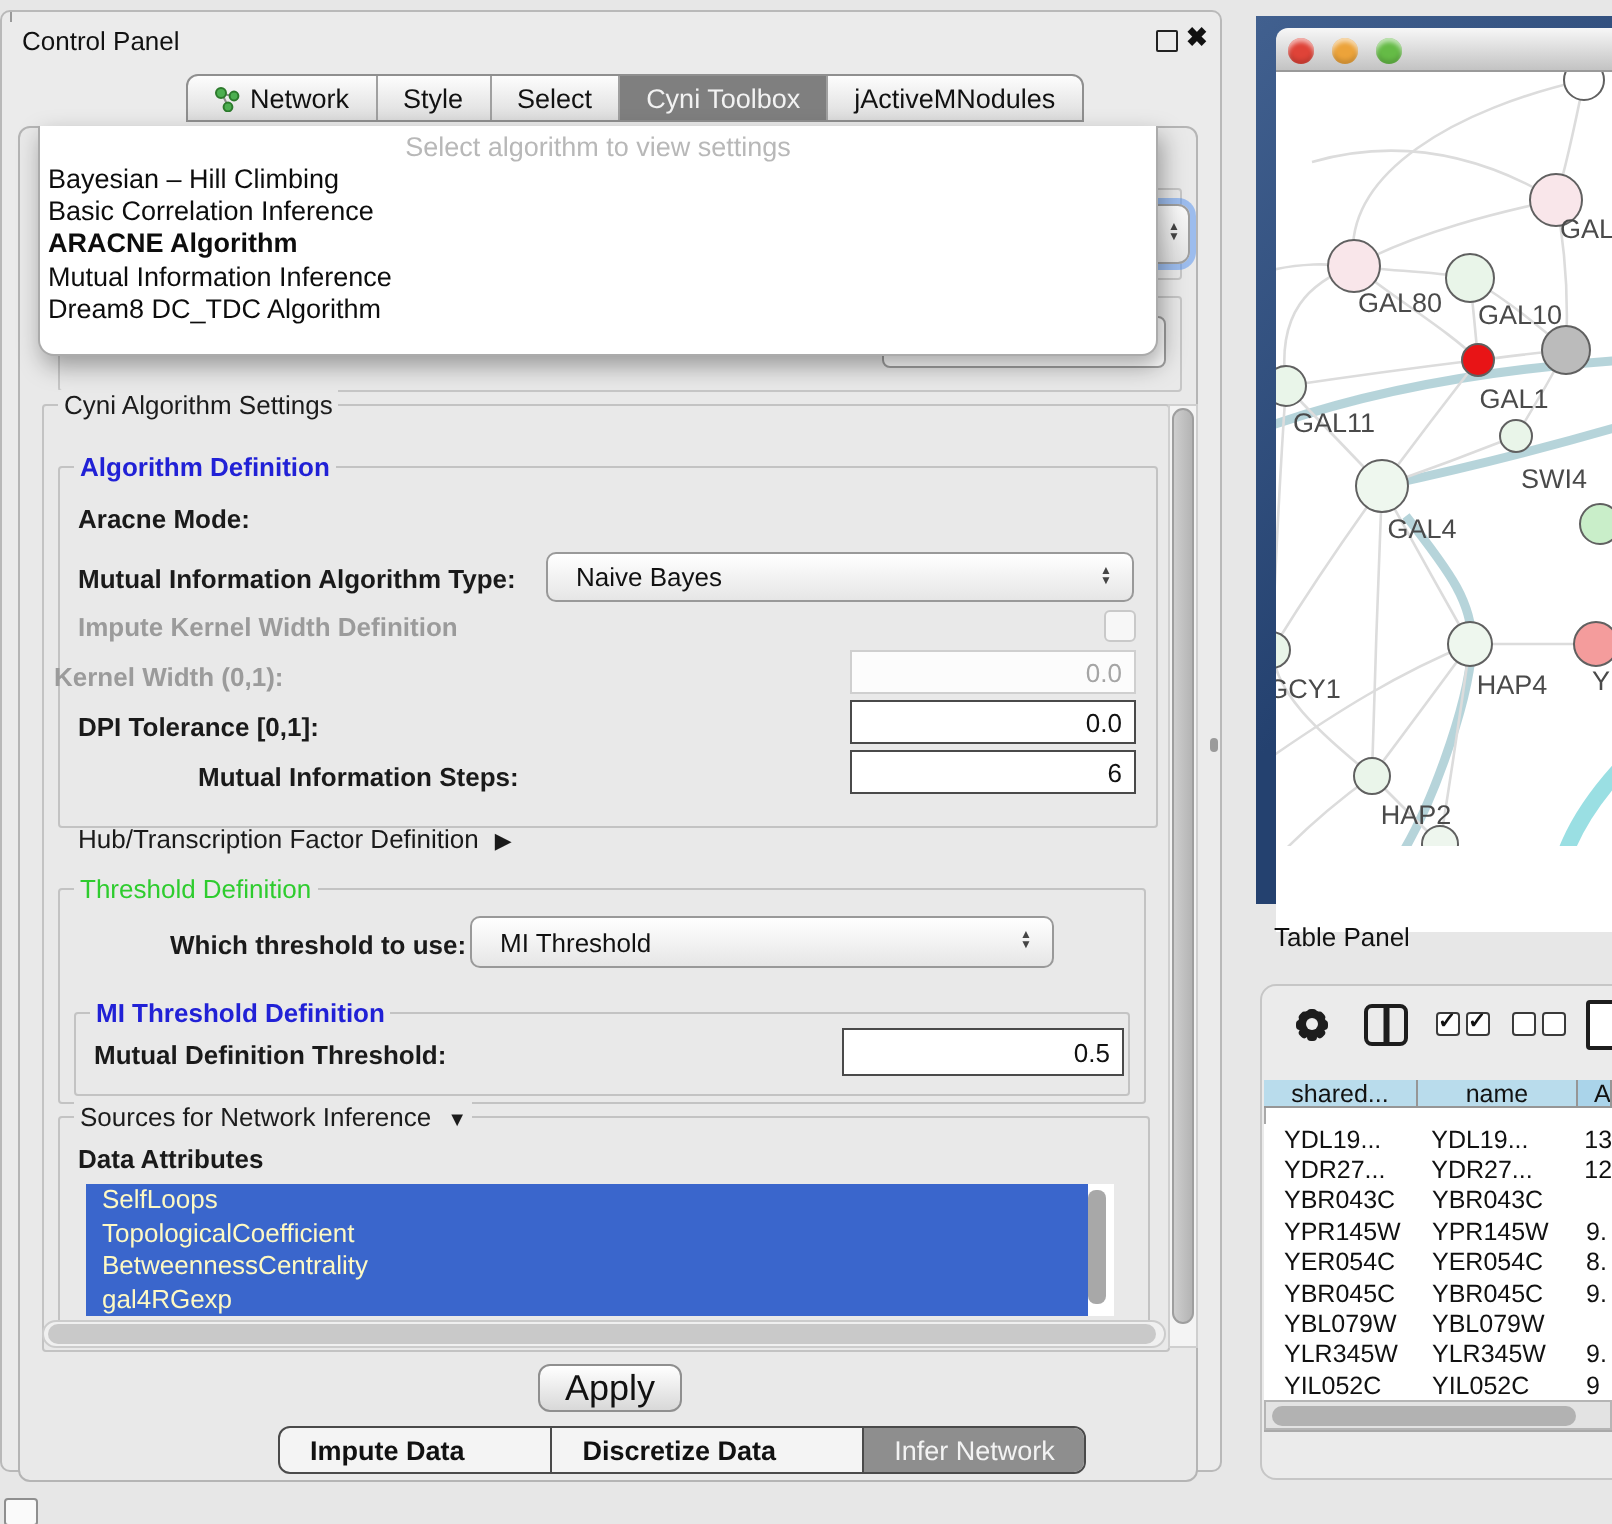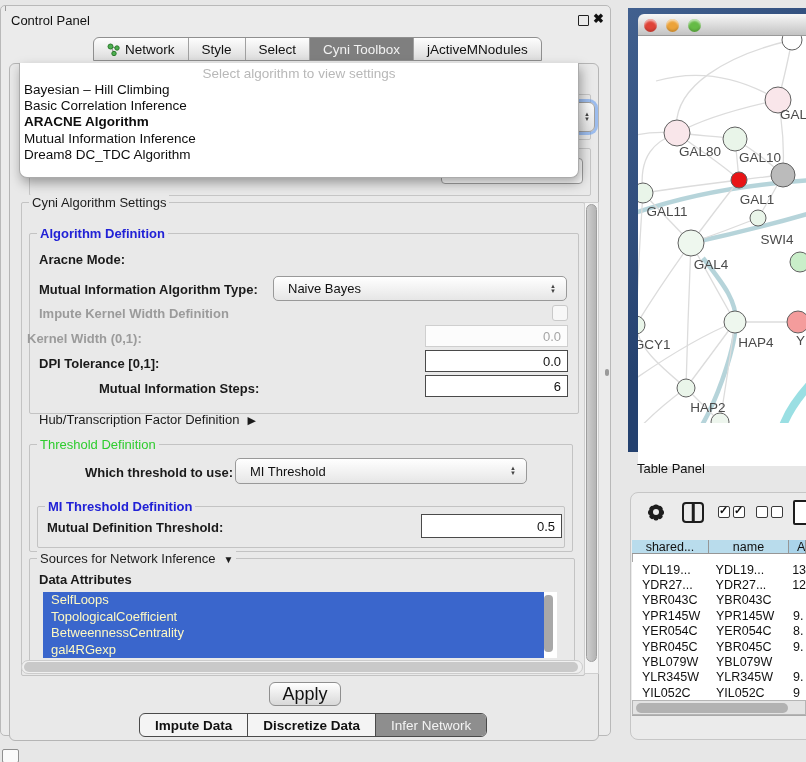--- a/index.html
+++ b/index.html
@@ -78,21 +78,21 @@
   #hscroll-thumb{position:absolute;left:23px;top:656px;width:554px;height:10px;background:#c9c9c9;border-radius:5px;}
 
   #hub-row{position:absolute;left:38px;top:406px;font-size:13px;color:#1a1a1a;}
   .tri{font-size:11px;position:relative;top:0px;margin-left:8px;}
 
   #apply-btn{position:absolute;left:268px;top:676px;width:70px;height:22px;border:1px solid #8f8f8f;
      border-radius:6px;background:linear-gradient(#ffffff,#d8d8d8);display:flex;align-items:center;
      justify-content:center;font-size:18px;color:#111;}
 
   #bottom-tabs{position:absolute;left:138px;top:707px;height:22px;display:flex;border:1.5px solid #4a4a4a;
-     border-radius:6px;overflow:hidden;background:#f4f4f4;}
+     border-radius:6px;overflow:hidden;background:#f4f4f4;gap:28px;}
   .btab{display:flex;align-items:center;padding:0 15px;font-size:13.5px;font-weight:bold;color:#111;
         border-left:1.5px solid #4a4a4a;white-space:nowrap;}
   .btab:first-child{border-left:none;}
   .btab.selected{background:#8e8e8e;color:#f3f3f3;font-weight:normal;}
 
   #divider-dot{position:absolute;left:605px;top:369px;width:4px;height:7px;background:#9a9a9a;border-radius:2px;}
   #mini-icon{position:absolute;left:2px;top:749px;width:15px;height:12px;background:#fafafa;
              border:1px solid #8f8f8f;border-radius:2px;}
 
   

